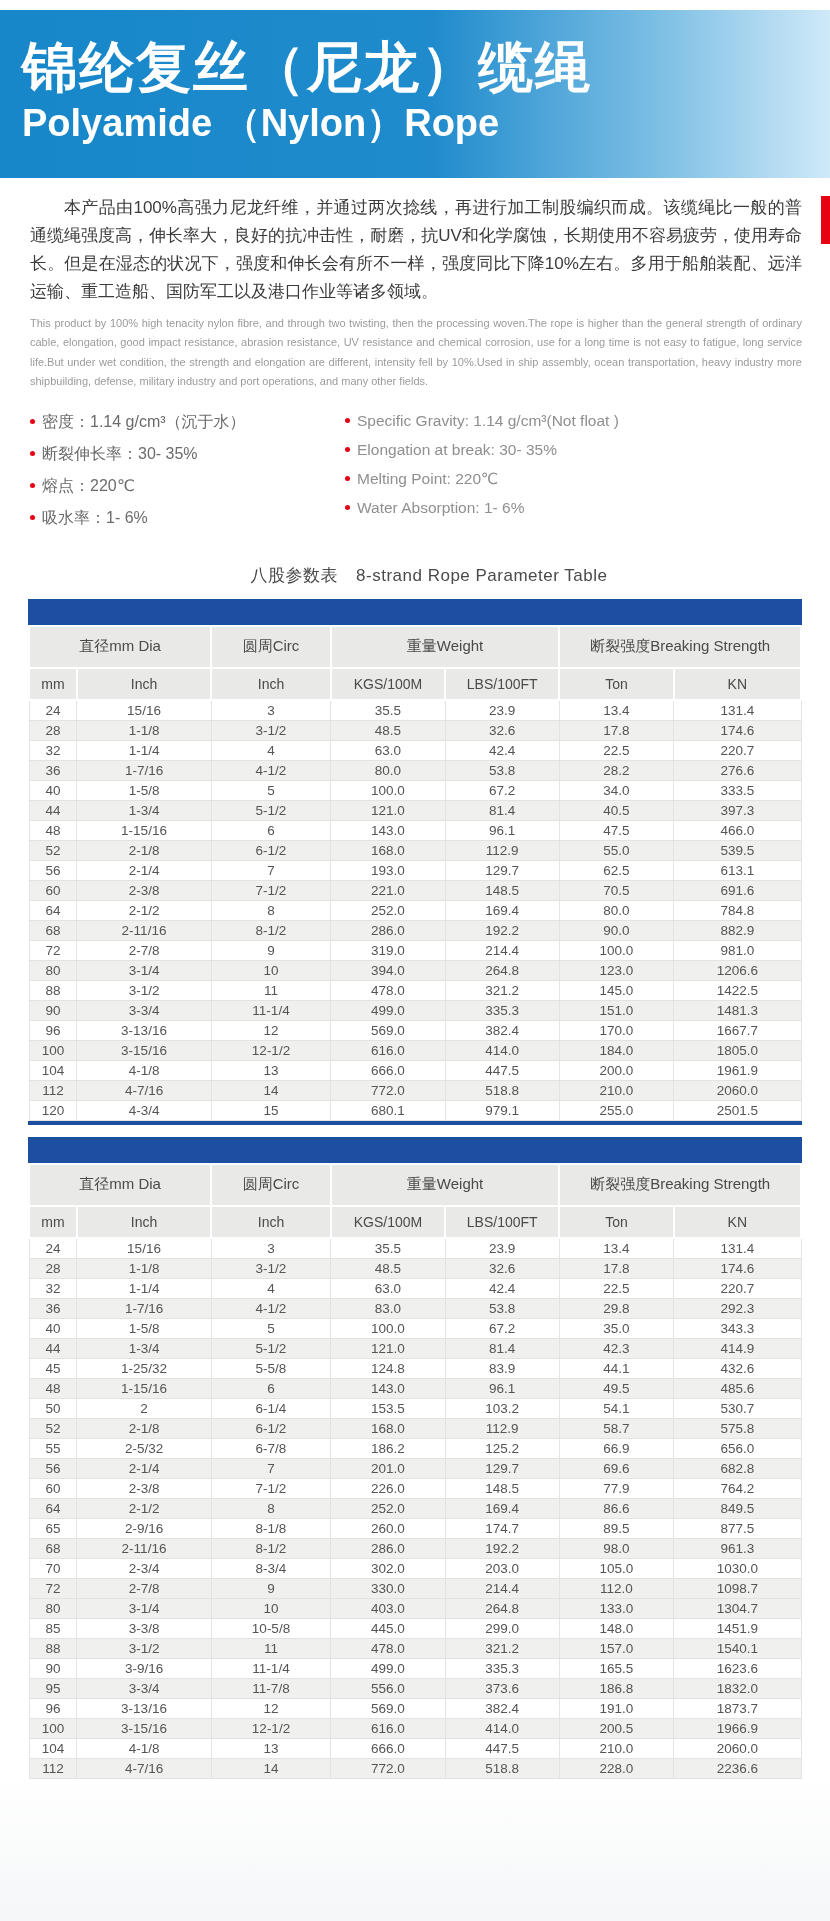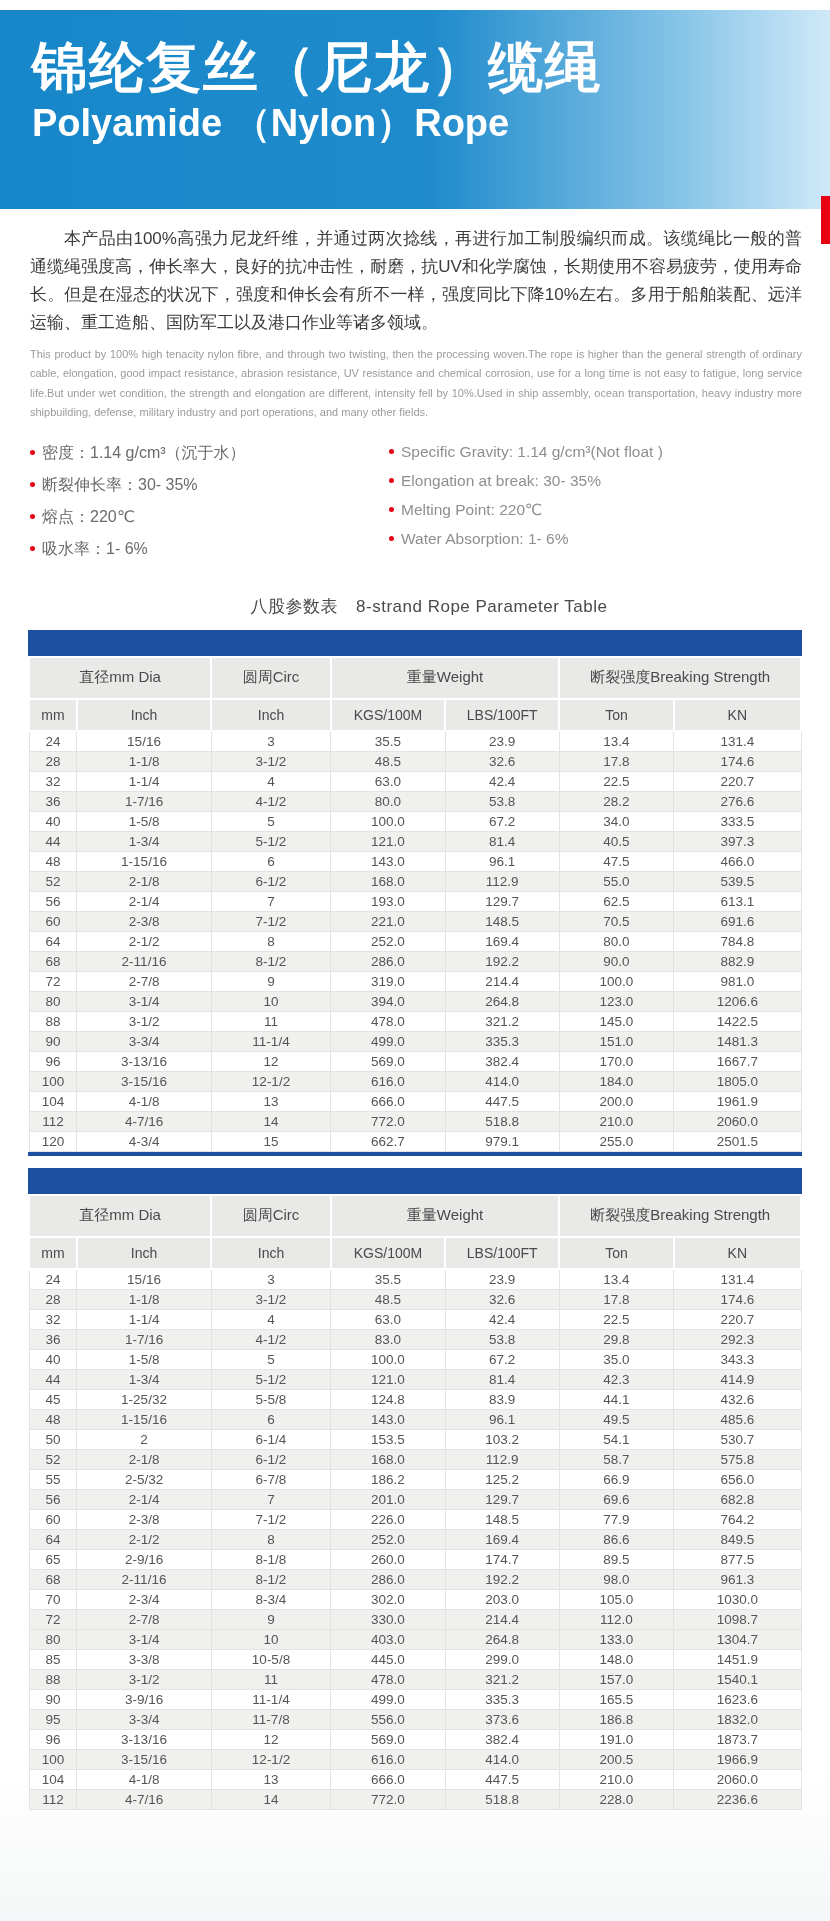--- a/index.html
+++ b/index.html
@@ -6,42 +6,42 @@
   body{
     width:830px;height:1921px;overflow:hidden;background:#ffffff;
     font-family:"Liberation Sans","DejaVu Sans",sans-serif;
     position:relative;
   }
   .page{width:830px;height:1921px;position:relative;
     background:linear-gradient(180deg,#ffffff 92%,#f4f6f7 100%);}
 
   
   .banner{
-    margin-top:10px;height:199px;
+    margin-top:10px;height:168px;
     background:linear-gradient(90deg,#1787c9 0%,#1f8bcc 52%,#7fc0e5 80%,#cfe9f8 100%);
-    color:#ffffff;padding-left:32px;box-sizing:border-box;
+    color:#ffffff;padding-left:22px;box-sizing:border-box;
   }
   .banner .zh{font-size:55px;font-weight:bold;letter-spacing:2px;padding-top:26px;line-height:1.15;}
   .banner .en{font-size:38px;font-weight:bold;letter-spacing:0;line-height:1.2;margin-top:2px;}
 
   
   .red-tab{position:absolute;right:0;top:186px;width:9px;height:48px;}
 
   
   .intro{margin:16px 28px 0 30px;}
   .intro .zh{
     font-size:17px;color:#3b3b3b;line-height:1.64;text-align:justify;
     text-indent:2em;margin:0;
   }
   .intro .en{
     font-size:11px;color:#9b9b9b;line-height:1.78;text-align:justify;margin:8px 0 16px 0;
   }
 
   
-  .specs{display:flex;margin:20px 28px 0 30px;gap:44px;}
+  .specs{display:flex;margin:20px 28px 0 30px;}
   .specs .col{list-style:none;margin:0;padding:0;}
   .specs .col.left{width:315px;}
   .specs .col.right{flex:1;}
   .specs li{display:flex;align-items:baseline;margin-bottom:11px;font-size:16px;}
   .specs .col.left li{color:#6b6b6b;}
   .specs .col.right li{color:#8f8f8f;font-size:15.5px;}
   .dot{width:5px;height:5px;border-radius:50%;margin-right:7px;flex:0 0 auto;position:relative;top:-3px;}
 
   
   .table-title{
@@ -341,21 +341,21 @@
             <td>14</td>
             <td>772.0</td>
             <td>518.8</td>
             <td>210.0</td>
             <td>2060.0</td>
           </tr>
           <tr class="odd">
             <td>120</td>
             <td>4-3/4</td>
             <td>15</td>
-            <td>662.7</td>
+            <td>680.1</td>
             <td>979.1</td>
             <td>255.0</td>
             <td>2501.5</td>
           </tr>
         </tbody>
       </table>
     <div class="table-bottom"></div>
   </div>
 
   <div class="table-wrap">

